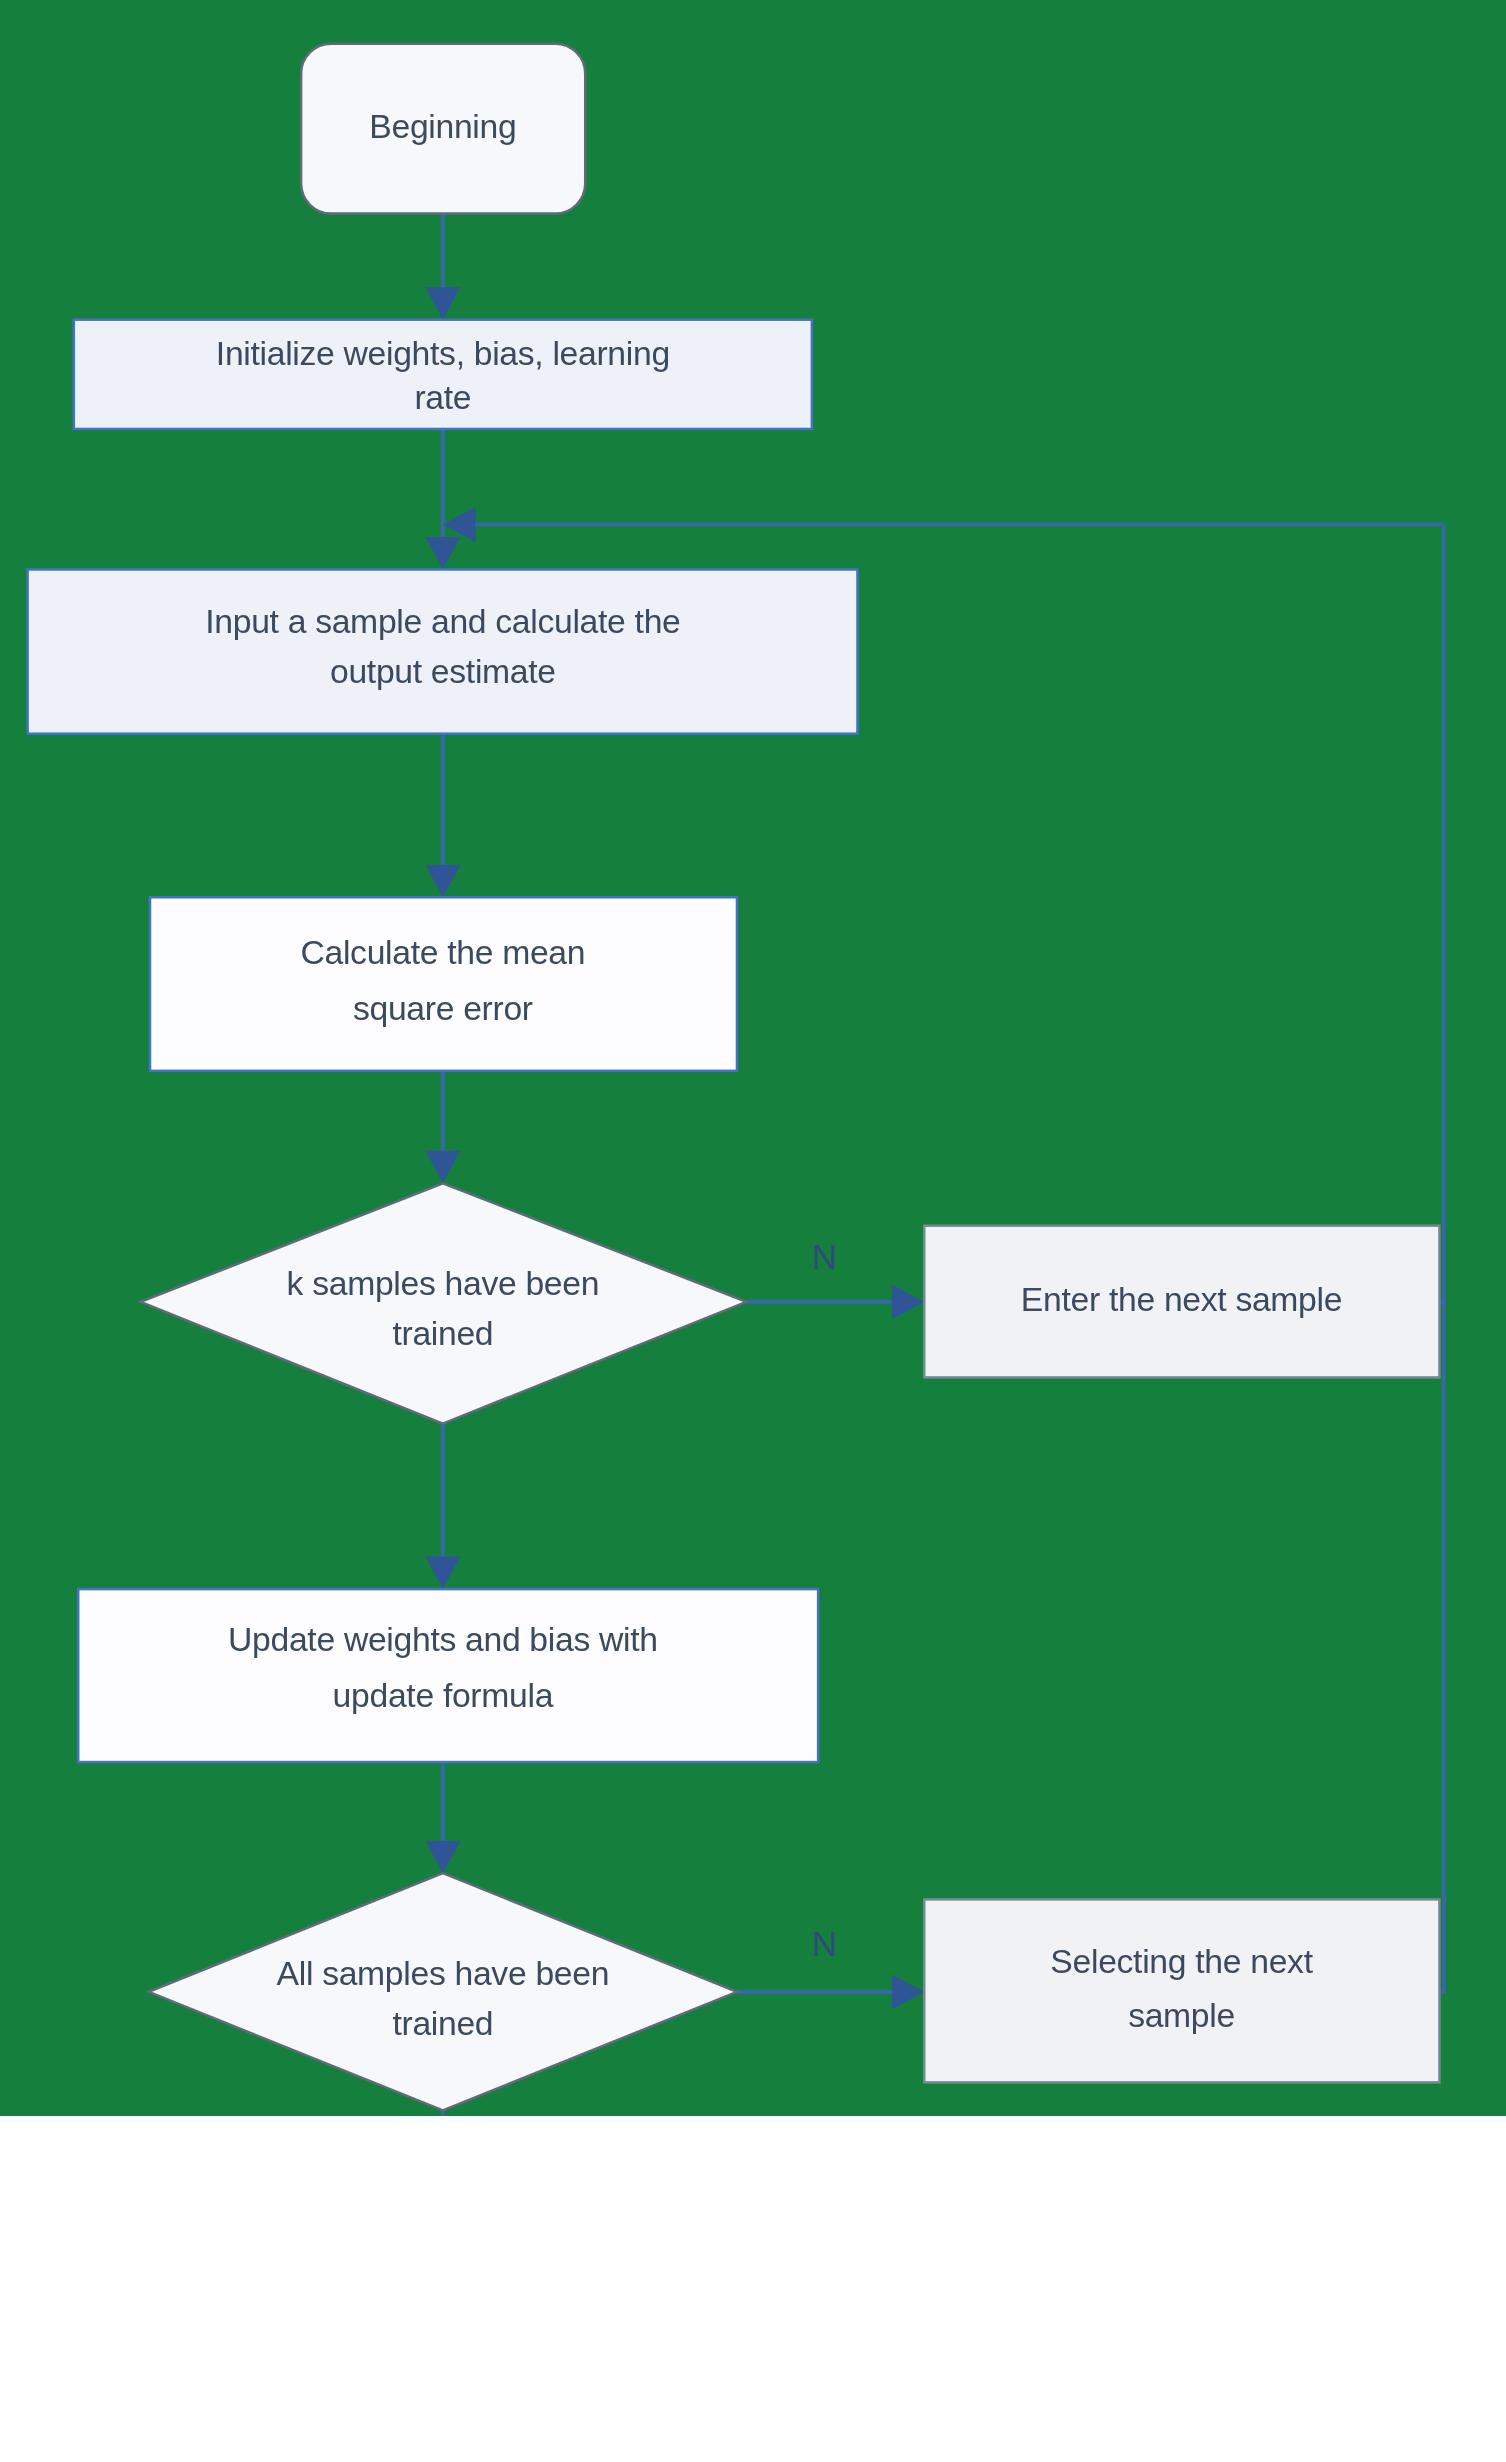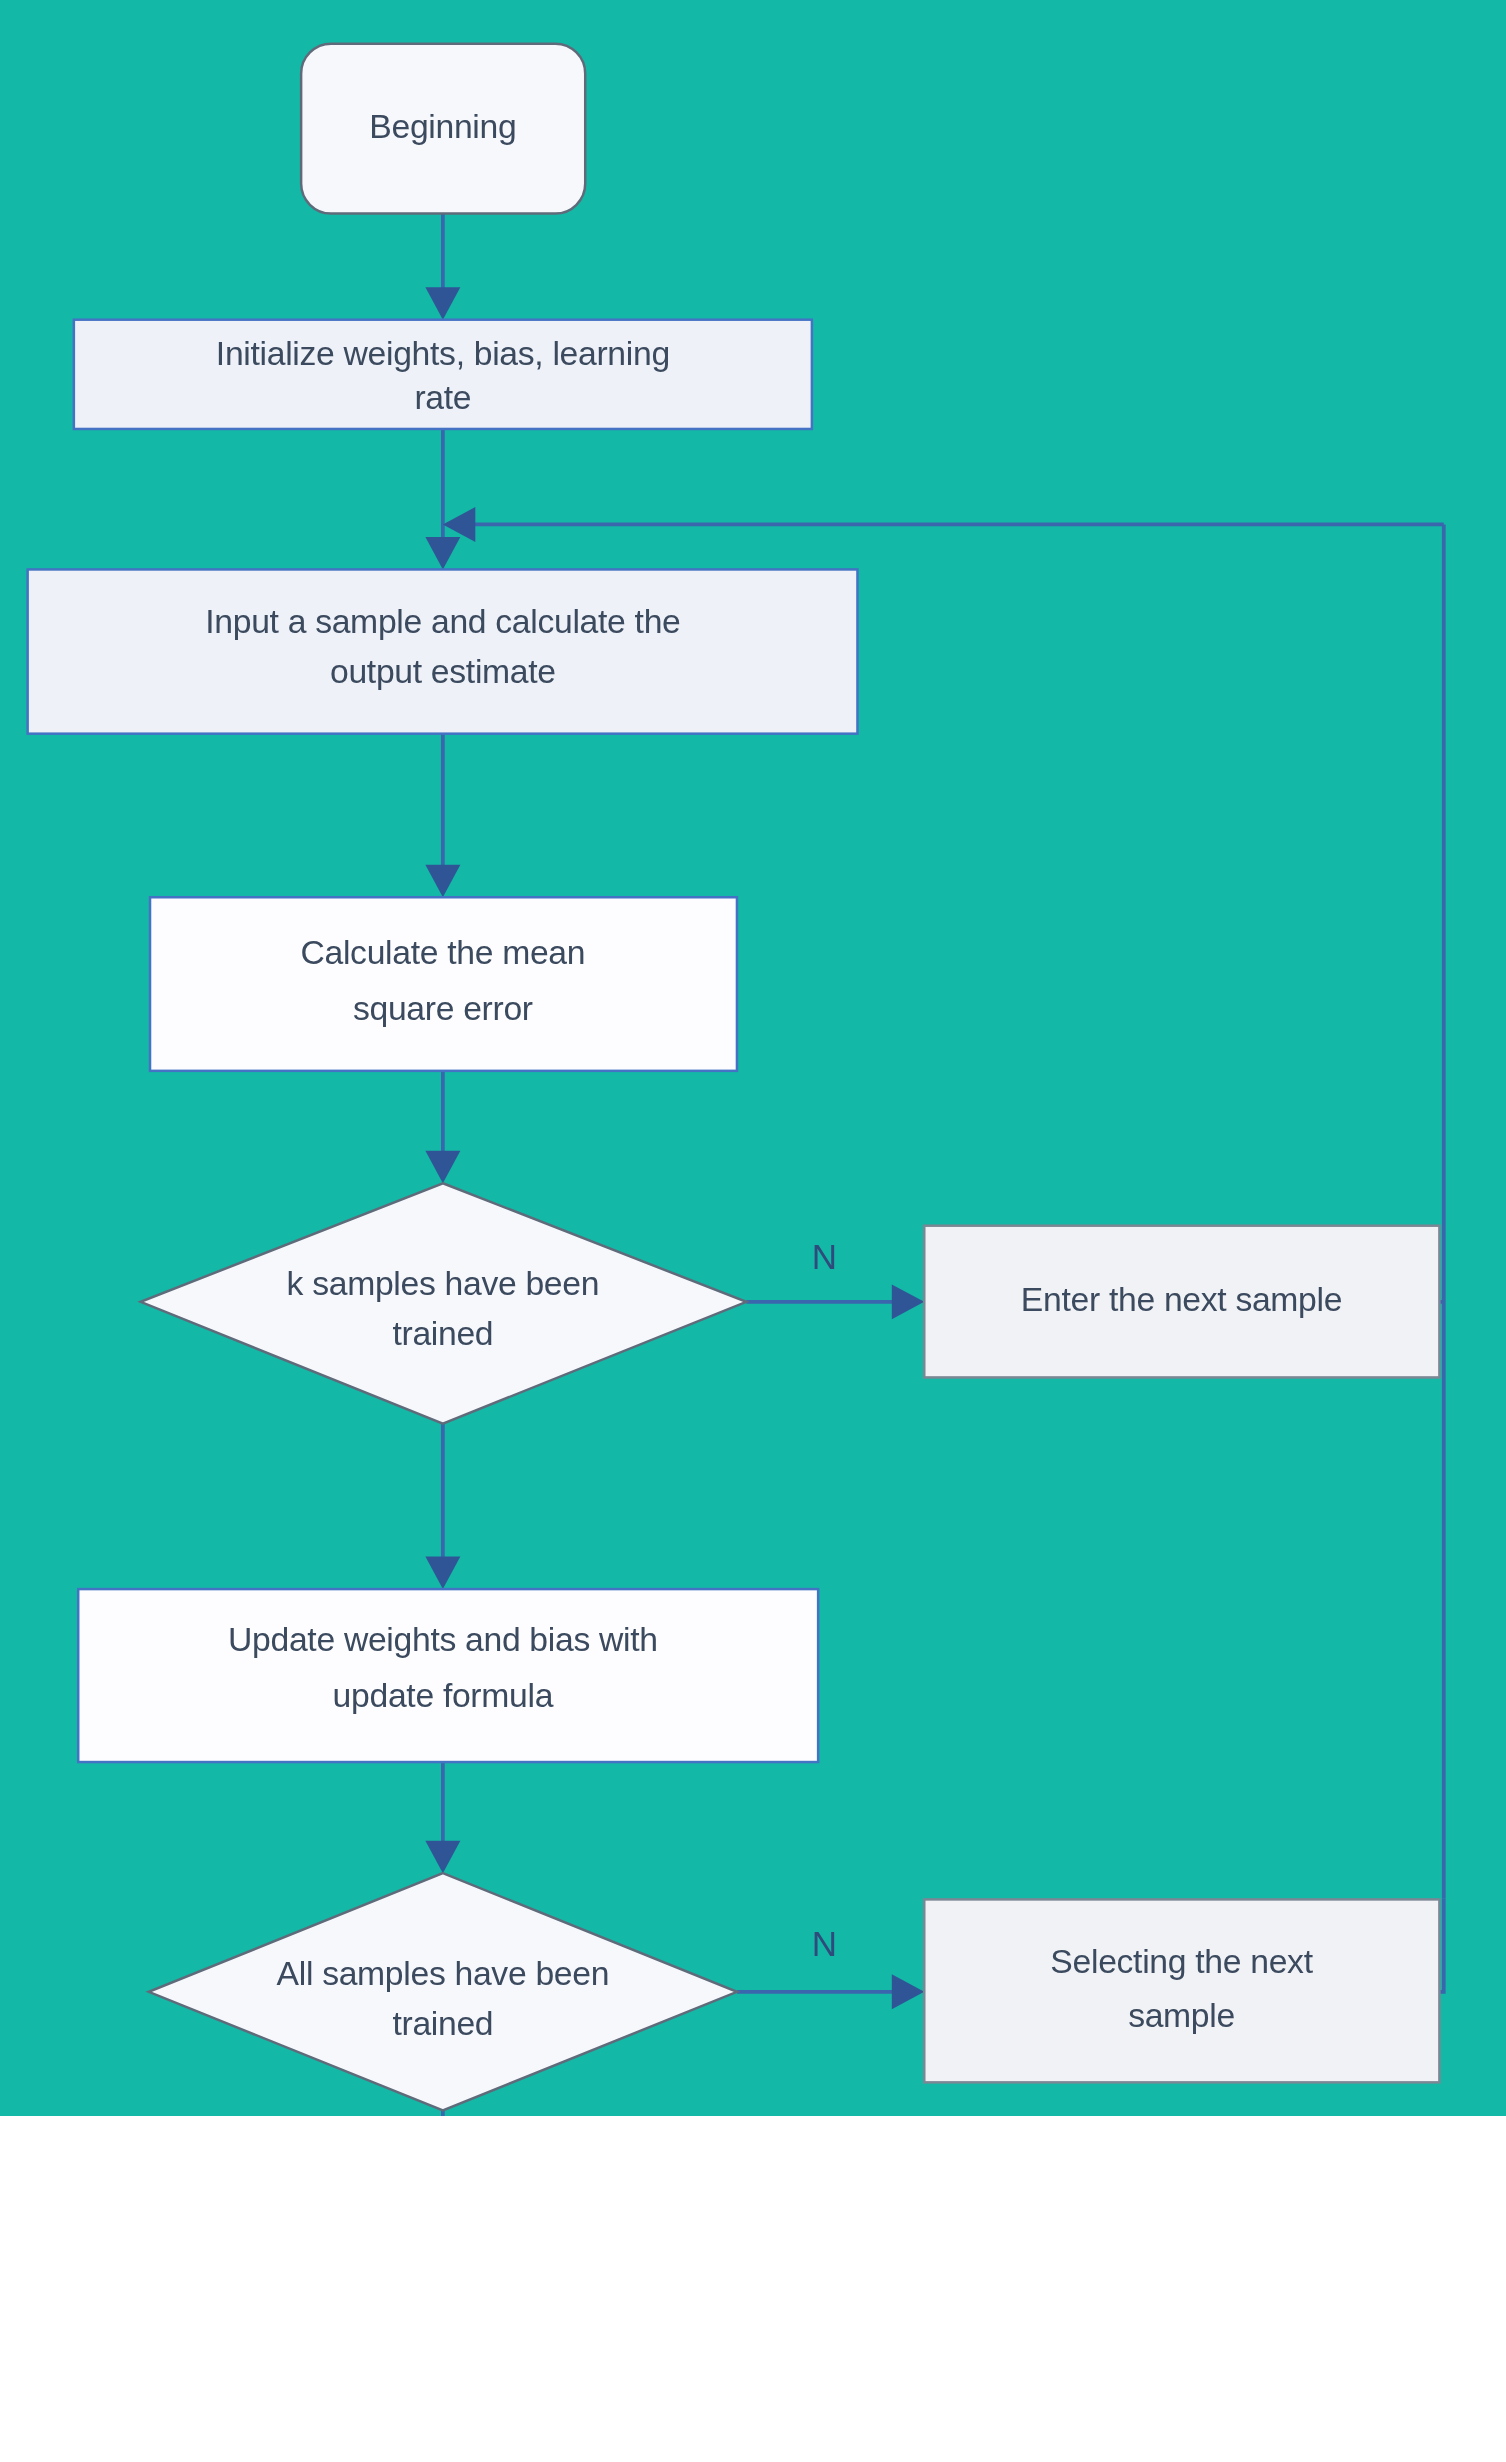--- a/index.html
+++ b/index.html
@@ -7,21 +7,21 @@
     padding: 0;
     background: #ffffff;
   }
   body {
     font-family: "Liberation Sans", sans-serif;
   }
   #canvas-wrap {
     position: relative;
     width: 1507px;
     height: 2116px;
-    background: #14b8a6;
+    background: #15803d;
     overflow: hidden;
   }
   svg#flow {
     position: absolute;
     inset: 0;
     width: 1507px;
     height: 2462px;
     display: block;
   }
   .node-text {

